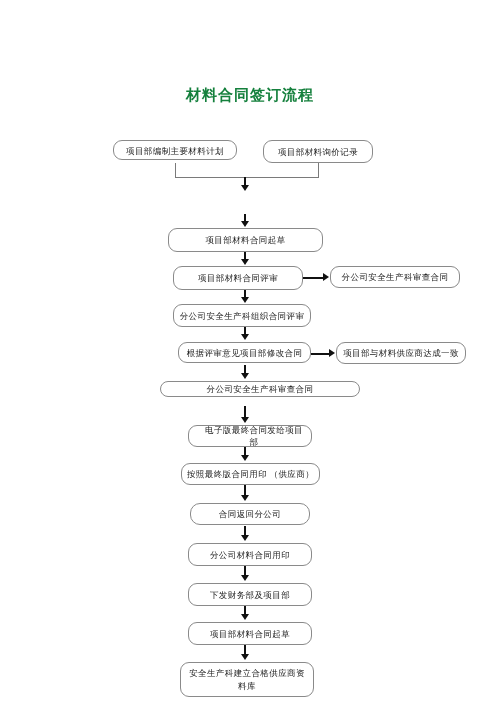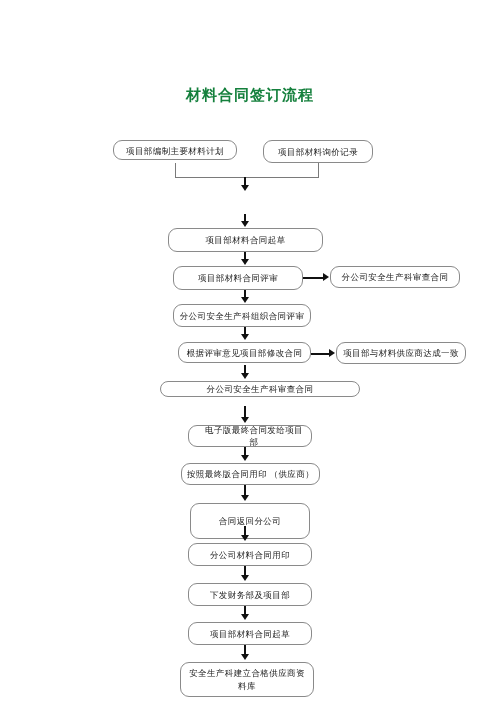--- a/index.html
+++ b/index.html
@@ -139,21 +139,21 @@
   </div>
 
   <div class="node" style="left:188px; top:425px; width:124px; height:22px;padding-left:12px;">
     <span>电子版最终合同发给项目部</span>
   </div>
 
   <div class="node" style="left:181px; top:463px; width:139px; height:22px;">
     <span>按照最终版合同用印 （供应商）</span>
   </div>
 
-  <div class="node" style="left:190px; top:503px; width:120px; height:36px;">
+  <div class="node" style="left:190px; top:503px; width:120px; height:22px;border-radius:10px;">
     <span>合同返回分公司</span>
   </div>
 
   <div class="node" style="left:188px; top:543px; width:124px; height:23px;">
     <span>分公司材料合同用印</span>
   </div>
 
   <div class="node" style="left:188px; top:583px; width:124px; height:23px;">
     <span>下发财务部及项目部</span>
   </div>

